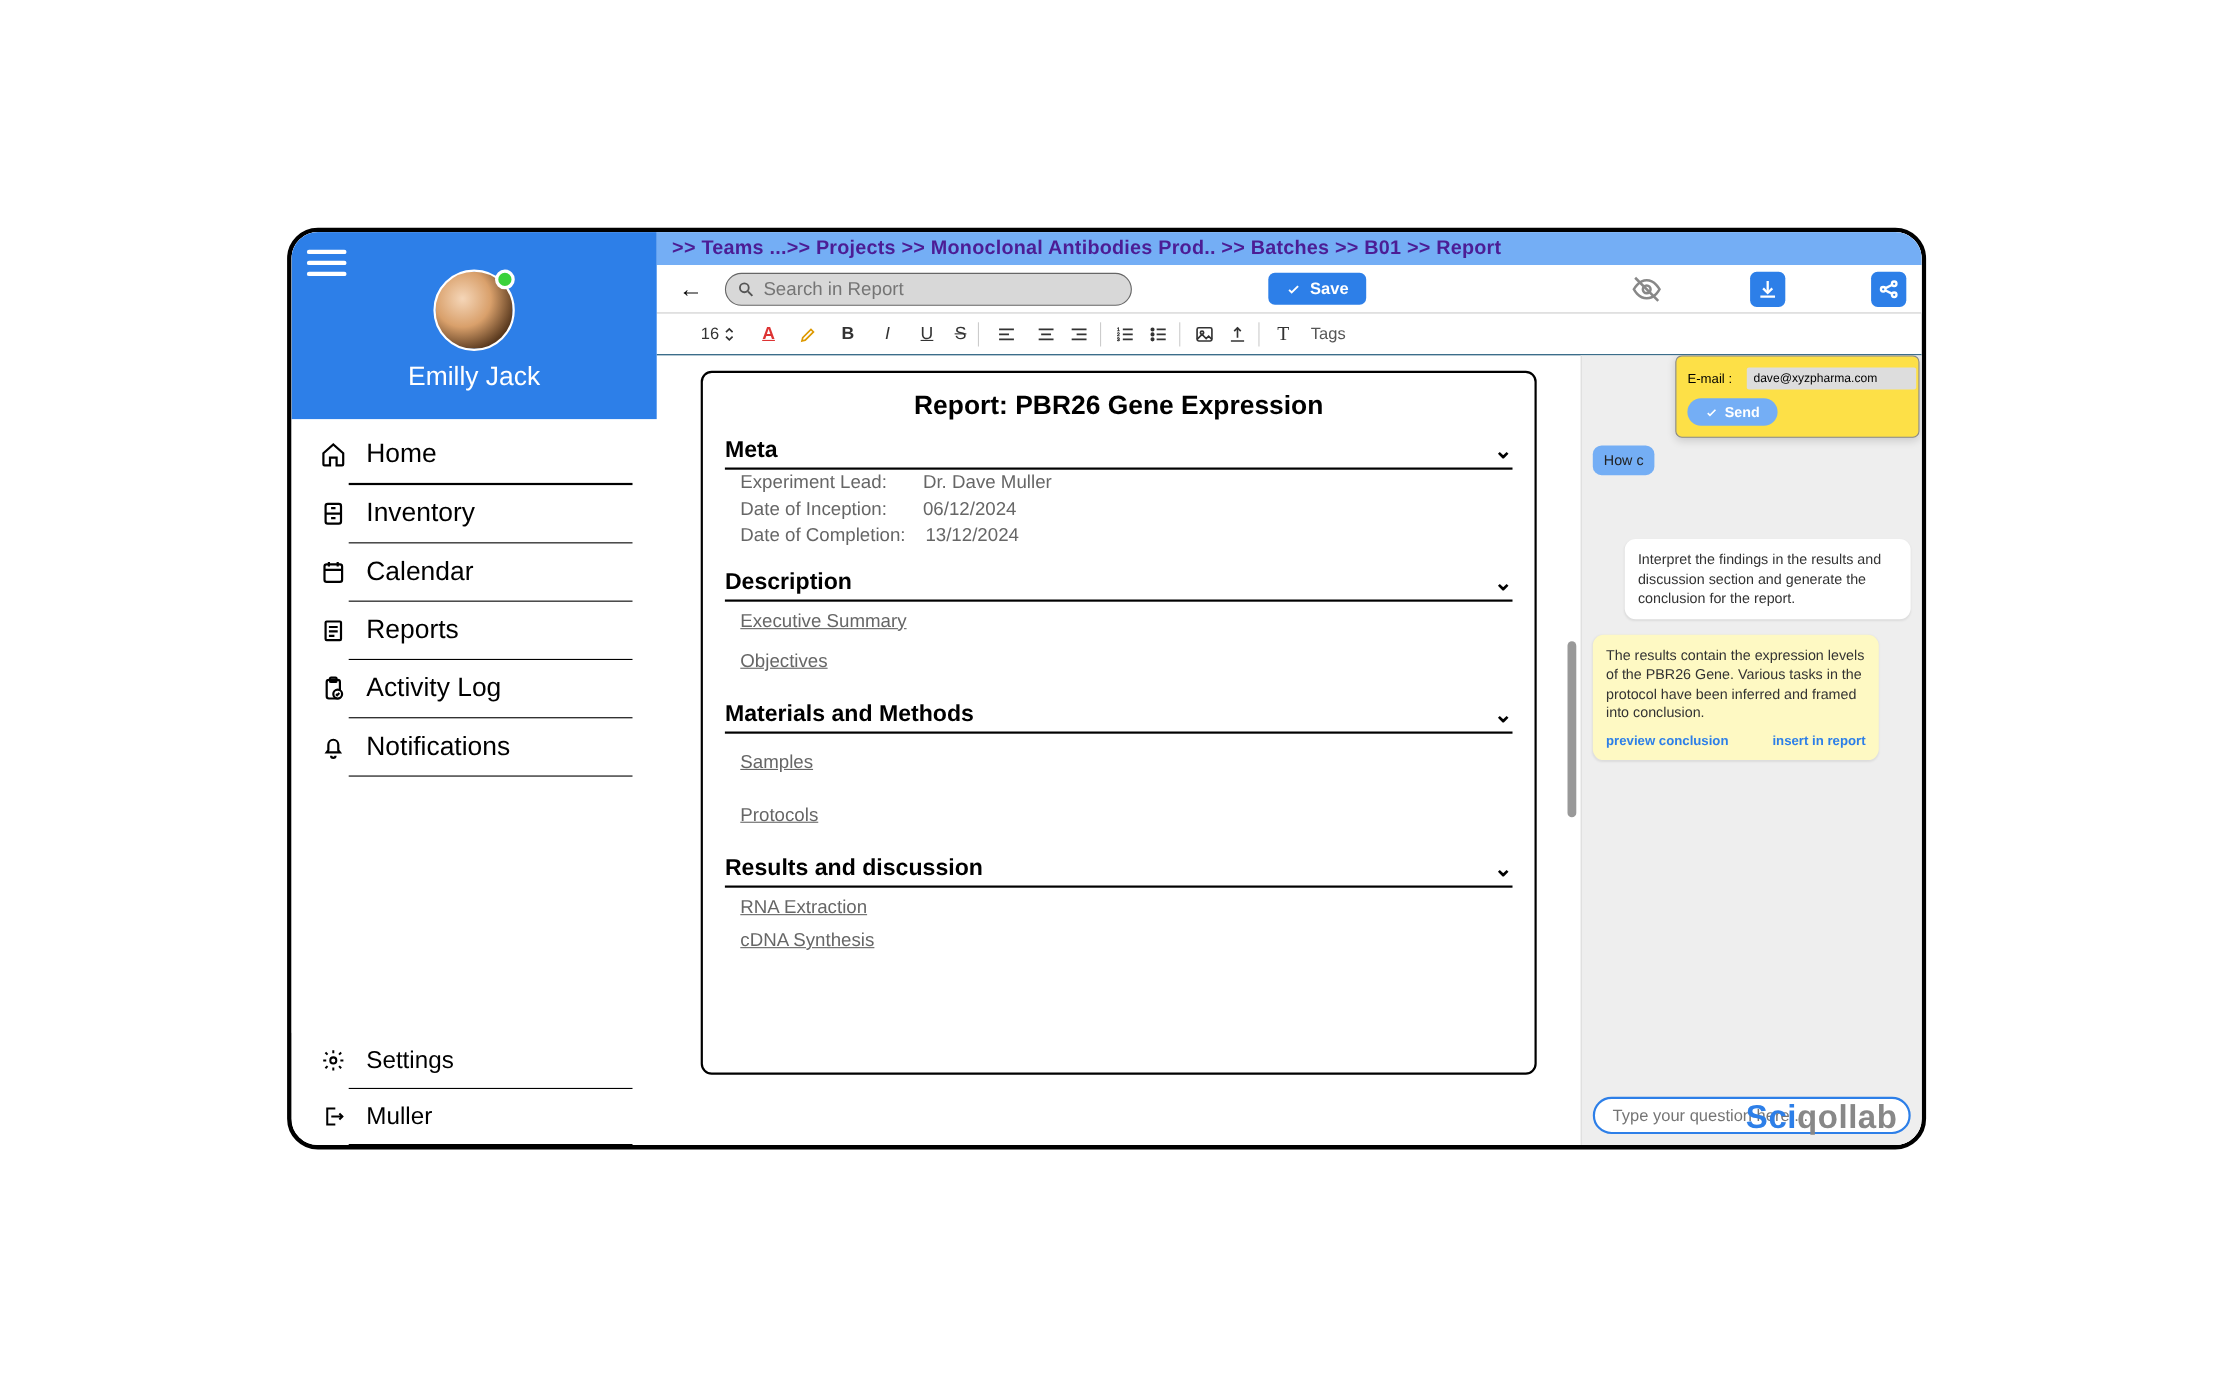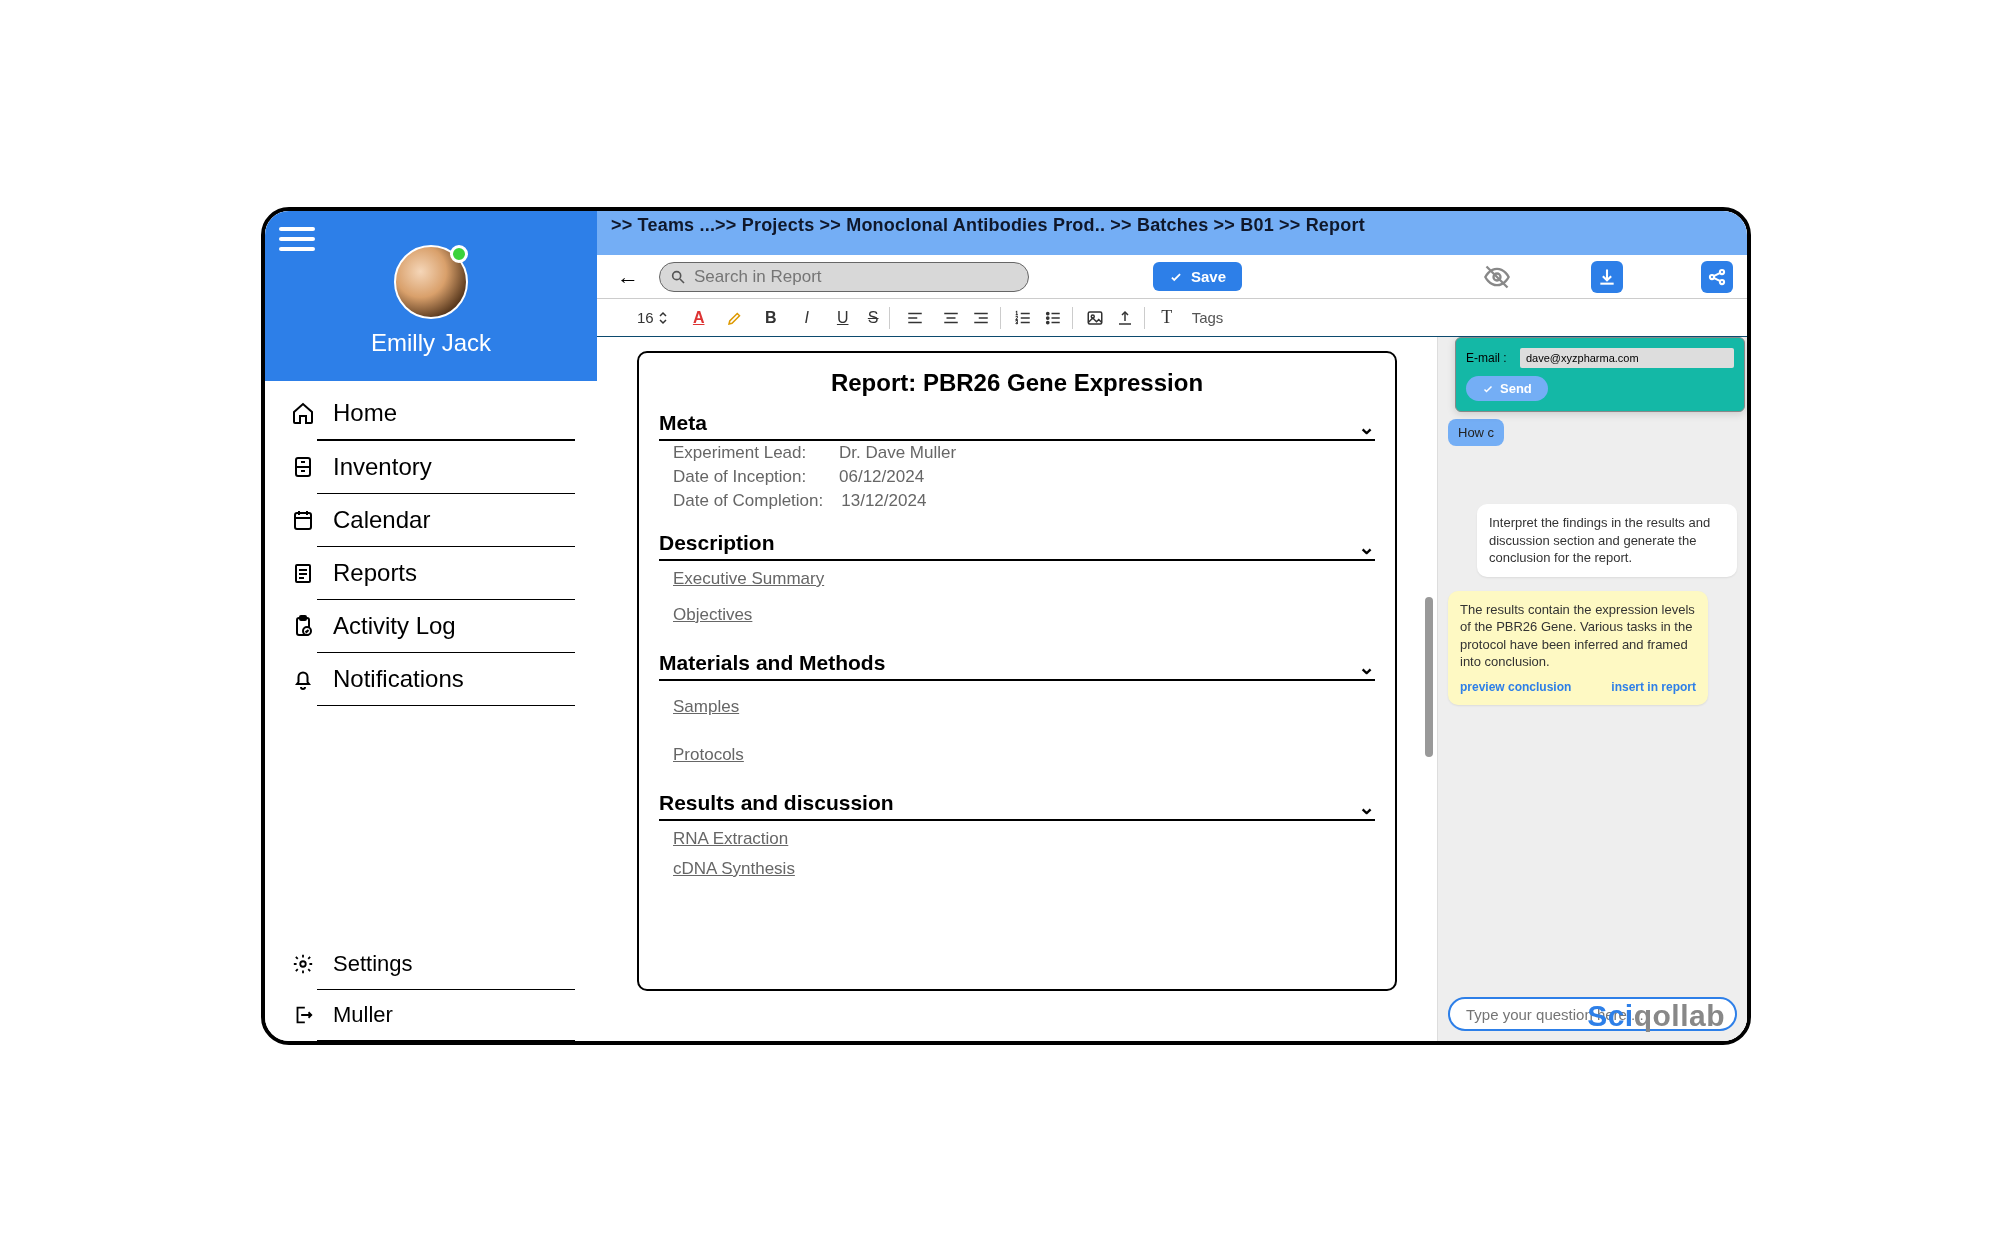--- a/index.html
+++ b/index.html
@@ -29,57 +29,57 @@
 .status-dot { width:18px; height:18px; border-radius:50%; background:#3BD23B; border:3px solid #fff; position:absolute; top:0; right:0; }
 .username { color:#fff; font-size:24px; margin-top:10px; }
 .nav { background:#fff; padding-top:6px; flex:1; }
 .nav-item { display:flex; align-items:center; gap:16px; padding:12px 24px; font-size:24px; color:#000; cursor:pointer;}
 .nav-sep { height:1px; background:#000; margin:0 22px 0 52px; }
 .nav-item.active { background:#74AEF5; }
 .nav-icon { width:28px; display:flex; justify-content:center; }
 .bottom-nav .nav-item { font-size:22px; }
 
 .main { flex:1; display:flex; flex-direction:column; background:#fff; }
-.breadcrumb-bar { height:44px; background:#74AEF5; color:#0f172a; font-size:18px; font-weight:600; padding:4px 14px; letter-spacing:0.2px;}
+.breadcrumb-bar { height:30px; background:#74AEF5; color:#4c1d95; font-size:18px; font-weight:600; padding:4px 14px; letter-spacing:0.2px;}
 .toolbar { height:44px; display:flex; align-items:center; gap:14px; padding:0 14px; border-bottom:1px solid #ccc; background:#fff;}
 .back-arrow { font-size:22px; cursor:pointer; padding:0 6px; font-weight:bold;}
 .search-box { flex:0 0 370px; height:30px; background:#d8d8d8; border:1px solid #666; border-radius:16px; display:flex; align-items:center; padding:0 10px; gap:8px;}
 .search-box input { background:transparent; border:none; outline:none; font-size:17px; color:#444; flex:1;}
 .save-btn { background:#2D7FE8; color:#fff; border:none; border-radius:6px; padding:6px 16px; font-size:15px; font-weight:600; display:flex; align-items:center; gap:8px; cursor:pointer; margin-left:110px;}
 .tool-icon { width:32px; height:32px; display:flex; align-items:center; justify-content:center; cursor:pointer;}
 .tool-icon.boxed { background:#2D7FE8; border-radius:6px; color:#fff; }
 .format-bar { height:38px; display:flex; align-items:center; gap:6px; padding:0 40px; border-bottom:1px solid #0c4a6e;}
 .fmt { width:30px; height:28px; display:flex; align-items:center; justify-content:center; font-size:16px; color:#333; cursor:pointer; }
 .fmt.sep::after{ content:''; width:1px; height:22px; background:#ccc; margin-left:10px;}
 .fsize { display:flex; align-items:center; gap:4px; font-size:15px; color:#333; margin-right:10px;}
 .tags-lbl { font-size:15px; color:#555; margin-left:4px;}
 
 .workspace { flex:1; display:flex; overflow:hidden; position:relative;}
 .doc-panel { flex:1; padding:14px 40px; overflow:auto; position:relative;}
 .doc { border:2px solid #000; border-radius:10px; padding:12px 20px 20px 20px; min-height:640px; background:#fff;}
 .doc h1 { text-align:center; font-size:24px; font-weight:800; margin:4px 0 14px;}
-.section-head { display:flex; justify-content:space-between; align-items:flex-end; border-bottom:2px solid #000; margin-top:8px;}
+.section-head { display:flex; justify-content:space-between; align-items:flex-start; border-bottom:2px solid #000; margin-top:8px;}
 .section-head h2 { font-size:21px; font-weight:800; padding-bottom:4px;}
 .chev { font-size:20px; font-weight:bold; cursor:pointer;}
 .meta-row { display:flex; gap:18px; font-size:17px; color:#666; padding:2px 14px;}
 .meta-label { min-width:148px; }
 .sub-link { text-decoration:underline; font-size:17px; color:#666; padding:8px 14px; display:block; cursor:pointer;}
 .scrollbar { position:absolute; right:4px; top:260px; width:8px; height:160px; background:#999; border-radius:4px;}
 
 .right-col { width:310px; display:flex; flex-direction:column; border-left:1px solid #ddd; background:#eee; position:relative;}
 .chat-area { flex:1; padding:12px 10px; overflow:auto; display:flex; flex-direction:column; gap:14px;}
 .bubble { background:#fef9c3; border-radius:10px; padding:10px 12px; font-size:13px; color:#333; line-height:1.35; max-width:260px; box-shadow:0 1px 2px rgba(0,0,0,0.08);}
 .bubble.user { align-self:flex-end; background:#fff; }
 .bubble.assistant { align-self:flex-start; }
 .bubble .links { display:flex; justify-content:space-between; margin-top:8px;}
 .bubble .links a { color:#2D7FE8; font-size:12px; font-weight:600; text-decoration:none; cursor:pointer;}
 .chat-input-wrap { padding:10px;}
 .chat-input { width:100%; height:34px; border:2px solid #2D7FE8; border-radius:18px; padding:0 16px; font-size:15px; outline:none; background:#fff; color:#777;}
 
-.share-pop { position:absolute; top:0px; right:2px; width:290px; background:#14b8a6; border:1px solid #888; border-radius:6px; padding:10px; z-index:50; box-shadow:0 2px 8px rgba(0,0,0,0.15);}
+.share-pop { position:absolute; top:0px; right:2px; width:222px; background:#fde047; border:1px solid #888; border-radius:6px; padding:10px; z-index:50; box-shadow:0 2px 8px rgba(0,0,0,0.15);}
 .share-row { display:flex; align-items:center; gap:6px; margin-bottom:6px;}
 .share-row label { font-size:12px; min-width:48px;}
 .share-row input { flex:1; background:#ddd; border:none; padding:4px 6px; font-size:11px; border-radius:2px;}
 .share-msg label { font-size:12px; display:block; margin-bottom:4px;}
 .share-msg .msgbox { background:#ddd; padding:8px; font-size:11px; line-height:1.4; color:#222; min-height:60px; border-radius:2px;}
 .send-btn { background:#74AEF5; color:#fff; border:none; border-radius:14px; padding:5px 16px; font-size:13px; font-weight:600; display:flex; align-items:center; gap:6px; cursor:pointer; margin-top:8px;}
 
 .logo { position:absolute; bottom:8px; right:22px; font-size:30px; font-weight:800; letter-spacing:0.5px;}
 .logo .c1{ color:#2D7FE8;} .logo .c2{ color:#888;}
 .hidden-bubble-top { background:#74AEF5; border-radius:8px; padding:6px 10px; font-size:13px; color:#222; align-self:flex-start; max-width:200px; margin-top:70px;}

